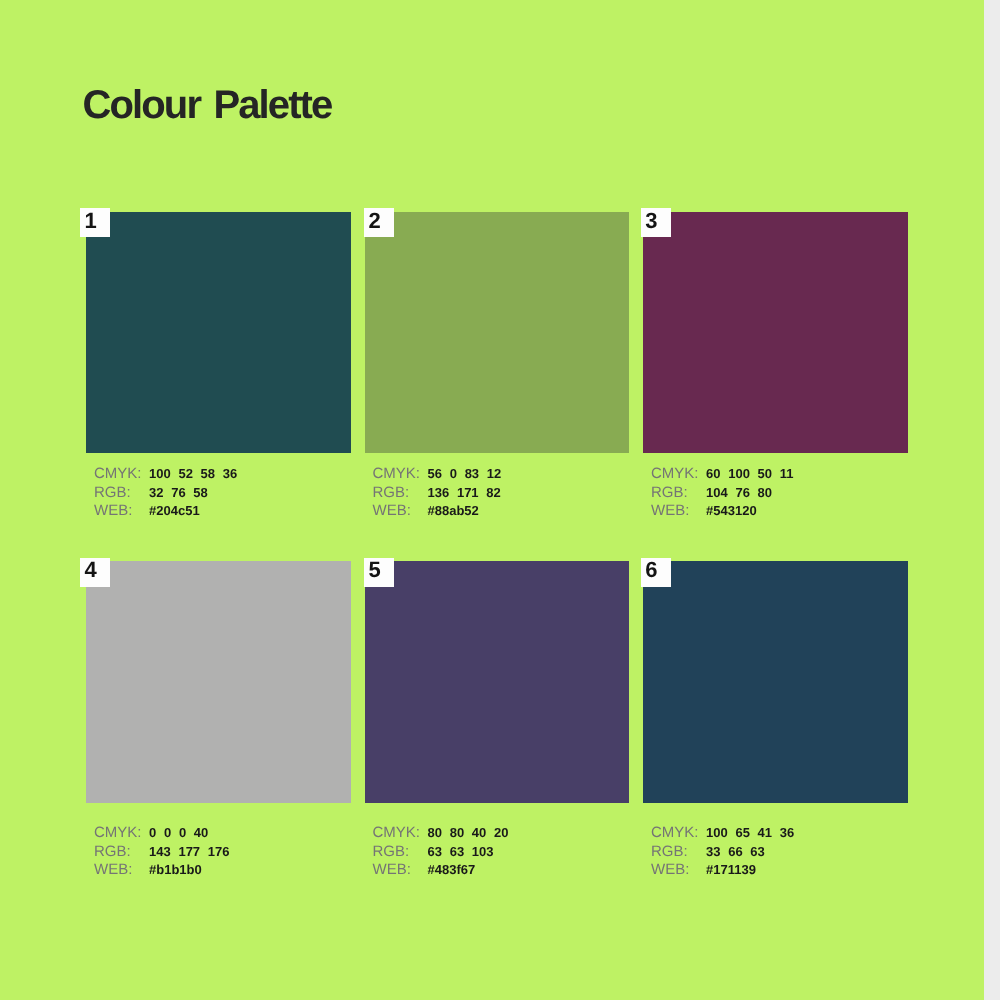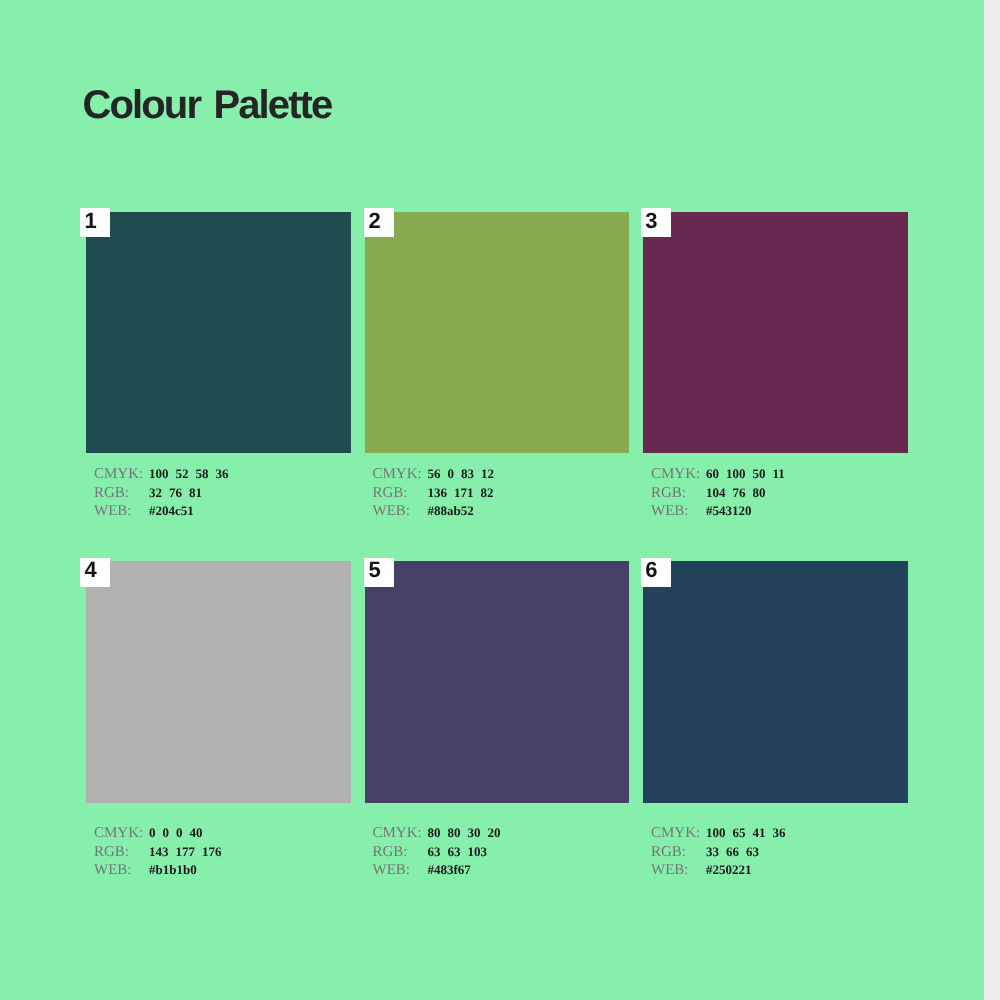--- a/index.html
+++ b/index.html
@@ -10,21 +10,21 @@
     background: #ececec;
     font-family: "Liberation Sans", sans-serif;
     -webkit-font-smoothing: antialiased;
     text-rendering: geometricPrecision;
     overflow: hidden;
   }
   .page {
     position: relative;
     width: 984px;
     height: 1000px;
-    background: #86efac;
+    background: #bef264;
   }
   .page-title {
     position: absolute;
     left: 82.6px;
     top: 83.2px;
     font-size: 40px;
     font-weight: bold;
     color: #252525;
     letter-spacing: -1.9px;
     word-spacing: 4.2px;
@@ -86,21 +86,20 @@
     top: 253.8px;
     font-size: 15px;
     line-height: 18.5px;
     white-space: nowrap;
   }
   .card.r1 .meta { top: 263.3px; }
 
   .meta-row {
     display: flex;
     align-items: flex-end;
-    font-family: Liberation Serif, serif;
   }
   .meta-label {
     width: 55px;
     color: #757575;
     font-weight: normal;
   }
   .meta-value {
     color: #191919;
     font-weight: bold;
     font-size: 13px;
@@ -120,21 +119,21 @@
     <div class="card r0 c0">
       <div class="swatch sw1" style="background: rgb(32, 76, 81);"></div>
       <div class="badge" style="background: rgb(253, 253, 253);">1</div>
       <div class="meta">
         <div class="meta-row">
           <span class="meta-label">CMYK:</span>
           <span class="meta-value">100  52  58  36</span>
         </div>
         <div class="meta-row">
           <span class="meta-label">RGB:</span>
-          <span class="meta-value">32  76  81</span>
+          <span class="meta-value">32  76  58</span>
         </div>
         <div class="meta-row">
           <span class="meta-label">WEB:</span>
           <span class="meta-value">#204c51</span>
         </div>
       </div>
     </div>
 
     <div class="card r0 c1">
       <div class="swatch sw2" style="background: rgb(136, 171, 82);"></div>
@@ -192,21 +191,21 @@
         </div>
       </div>
     </div>
 
     <div class="card r1 c1">
       <div class="swatch sw5" style="background: rgb(72, 63, 103);"></div>
       <div class="badge" style="background: rgb(253, 253, 253);">5</div>
       <div class="meta">
         <div class="meta-row">
           <span class="meta-label">CMYK:</span>
-          <span class="meta-value">80  80  30  20</span>
+          <span class="meta-value">80  80  40  20</span>
         </div>
         <div class="meta-row">
           <span class="meta-label">RGB:</span>
           <span class="meta-value">63  63  103</span>
         </div>
         <div class="meta-row">
           <span class="meta-label">WEB:</span>
           <span class="meta-value">#483f67</span>
         </div>
       </div>
@@ -219,19 +218,19 @@
         <div class="meta-row">
           <span class="meta-label">CMYK:</span>
           <span class="meta-value">100  65  41  36</span>
         </div>
         <div class="meta-row">
           <span class="meta-label">RGB:</span>
           <span class="meta-value">33  66  63</span>
         </div>
         <div class="meta-row">
           <span class="meta-label">WEB:</span>
-          <span class="meta-value">#250221</span>
+          <span class="meta-value">#171139</span>
         </div>
       </div>
     </div>
 
   </div>
 </div>
 
 </body></html>

